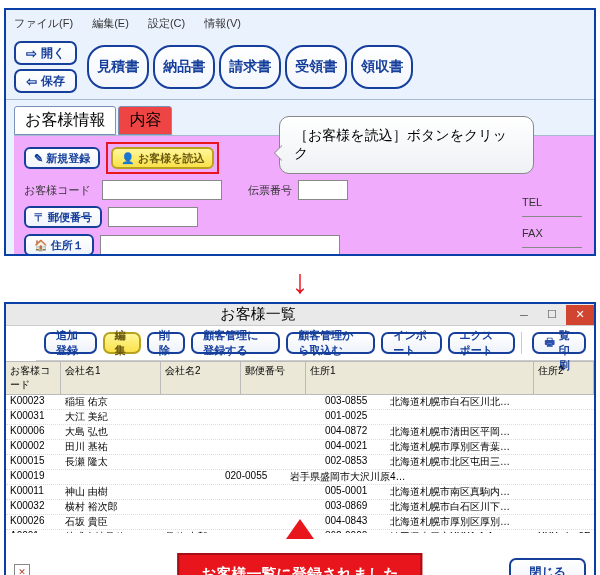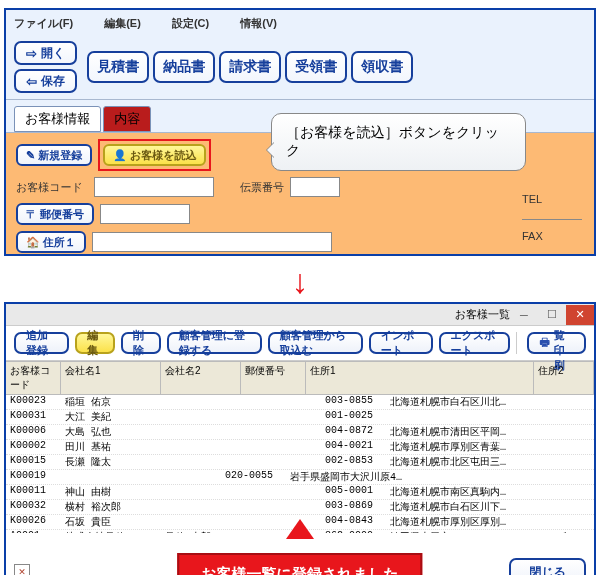--- a/index.html
+++ b/index.html
@@ -2,41 +2,41 @@
 <html><head>
 <meta charset="utf-8">
 <style>
   * { box-sizing: border-box; margin: 0; padding: 0; }
   body { font-family: "MS PGothic", "Meiryo", sans-serif; font-size: 12px; background: #fff; }
   .wrap { width: 600px; margin: 0 auto; }
 
   
   .panel1 { border: 2px solid #0a3fa8; margin: 8px 4px 0 4px; background: #eaf2fd; height: 248px; overflow: hidden; }
   .menubar { padding: 6px 8px; font-size: 11px; color: #333; }
-  .menubar span { margin-right: 28px; font-weight: bold; }
+  .menubar span { margin-right: 16px; }
   .toolbar { display: flex; padding: 4px 8px 6px 8px; gap: 10px; align-items: center; }
   .file-btns { display: flex; flex-direction: column; gap: 4px; }
   .btn-3d {
     display: inline-flex; align-items: center; justify-content: center;
     border: 2px solid #163f9c; border-radius: 7px; padding: 2px 10px;
     background: linear-gradient(#fff, #f2f6fd);
     color: #163f9c; font-weight: bold; font-size: 12px; cursor: pointer;
     height: 24px; white-space: nowrap;
   }
   .icon-arrow { margin-right: 4px; font-size: 13px; }
   .doc-btns { display: flex; gap: 4px; }
-  .doc-btns .btn-3d { height: 32px; font-size: 14px; padding: 0 8px; min-width: 58px; }
+  .doc-btns .btn-3d { height: 44px; font-size: 14px; padding: 0 8px; min-width: 58px; border-radius: 18px; }
 
   .hr1 { border: none; border-top: 1px solid #a8b8d0; }
 
   .tabs { display: flex; padding: 6px 8px 0 8px; }
-  .tab { border: 1px solid #7a92b8; background: #fff; padding: 3px 10px; font-size: 13px; border-top-left-radius: 3px; border-top-right-radius: 3px; margin-right: 2px; }
-  .tab.inactive { background: #b91c1c; }
-
-  .form-area { padding: 6px 10px; background: #fdba74; border-top: 1px solid #a8b8d0; position: relative; height: 150px; }
+  .tab { border: 1px solid #7a92b8; background: #fff; padding: 3px 10px; font-size: 16px; border-top-left-radius: 3px; border-top-right-radius: 3px; margin-right: 2px; }
+  .tab.inactive { background: #ef4444; }
+
+  .form-area { padding: 6px 10px; background: #f0abfc; border-top: 1px solid #a8b8d0; position: relative; height: 150px; margin-left: 8px; }
   .row { display: flex; align-items: center; margin-bottom: 6px; gap: 6px; }
   .btn-sm {
     display: inline-flex; align-items: center; justify-content: center;
     border: 2px solid #163f9c; border-radius: 6px; padding: 1px 8px;
     background: linear-gradient(#fff,#f0f4fb); color: #163f9c; font-weight: bold;
     font-size: 11px; height: 22px; cursor: pointer;
   }
   .btn-yellow { background: linear-gradient(#fff799,#fbe14a); border: 2px solid #b8a21c; color: #6b5a12; }
   .red-box { border: 2px solid #e8161c; padding: 3px; display: inline-block; }
   .lbl { font-size: 11px; color: #333; min-width: 72px; }
@@ -51,42 +51,42 @@
   }
   .speech::before {
     content: ""; position: absolute; left: -14px; top: 28px;
     border: 8px solid transparent; border-right-color: #888;
   }
   .speech::after {
     content: ""; position: absolute; left: -12px; top: 29px;
     border: 7px solid transparent; border-right-color: #f6f7f9;
   }
   .right-labels { position: absolute; right: 12px; top: 60px; font-size: 11px; color: #333; }
-  .right-labels div { margin-bottom: 10px; border-bottom: 1px solid #888; width: 60px; padding-bottom: 14px; }
+  .right-labels div { margin-bottom: 10px; border-bottom: 1px solid #888; width: 60px; padding-bottom: 8px; }
 
   
   .down-arrow { text-align: center; color: #e8161c; font-size: 34px; font-weight: bold; margin: 8px 0 4px 0; line-height: 1; }
 
   
   .panel2 { border: 2px solid #0a3fa8; margin: 0 4px 8px 4px; background: #fff; }
   .titlebar { display: flex; align-items: center; background: #e9e9e9; border-bottom: 1px solid #ccc; height: 22px; position: relative; }
-  .titlebar .title { flex: 1; text-align: right; font-size: 11px; }
+  .titlebar .title { flex: 1; text-align: center; font-size: 15px; }
   .winbtn { width: 28px; height: 20px; display: inline-flex; align-items: center; justify-content: center; font-size: 11px; color: #555; }
   .winbtn.close { background: #d04430; color: #fff; }
 
-  .p2-toolbar { display: flex; align-items: center; padding: 6px 8px; gap: 6px; border-bottom: 1px solid #ccc; }
+  .p2-toolbar { display: flex; align-items: center; padding: 6px 8px; gap: 6px; border-bottom: 1px solid #ccc; margin-left: 30px; }
   .btn-pill { border: 2px solid #163f9c; border-radius: 7px; background: linear-gradient(#fff,#eef2fa); color: #163f9c; font-weight: bold; font-size: 11px; padding: 2px 10px; height: 22px; display: inline-flex; align-items: center; cursor: pointer; }
   .btn-pill.y { background: linear-gradient(#fff799,#fbe14a); border-color: #b8a21c; color: #6b5a12; }
   .btn-print { margin-left: auto; border-left: 1px solid #ccc; padding-left: 10px; display: flex; align-items: center; }
   .printer-icon { margin-right: 4px; color: #2a4fae; }
 
   .grid { font-size: 10px; }
   .ghead { display: flex; background: #ece8d8; border-top: 1px solid #bbb; border-bottom: 1px solid #bbb; }
   .ghead div { border-right: 1px solid #bbb; padding: 2px 4px; }
-  .gbody { max-height: 138px; overflow: hidden; position: relative; font-family: Liberation Mono, monospace; }
+  .gbody { max-height: 138px; overflow: hidden; position: relative; }
   .grow { display: flex; border-bottom: 1px dotted #ddd; }
   .grow div { padding: 0 4px; white-space: nowrap; overflow: hidden; }
   .c-code { width: 55px; } .c-n1 { width: 100px; } .c-n2 { width: 80px; } .c-n3 { width: 80px; }
   .c-zip { width: 65px; } .c-a1 { flex: 1; } .c-a2 { width: 60px; }
 
   .p2-foot { display: flex; align-items: center; padding: 6px 8px; position: relative; height: 78px; }
   .banner {
     position: absolute; left: 50%; transform: translateX(-50%); top: 20px;
     background: #e8161c; color: #fff; font-size: 15px; font-weight: bold;
     padding: 10px 22px; border: 2px solid #a80e13;

